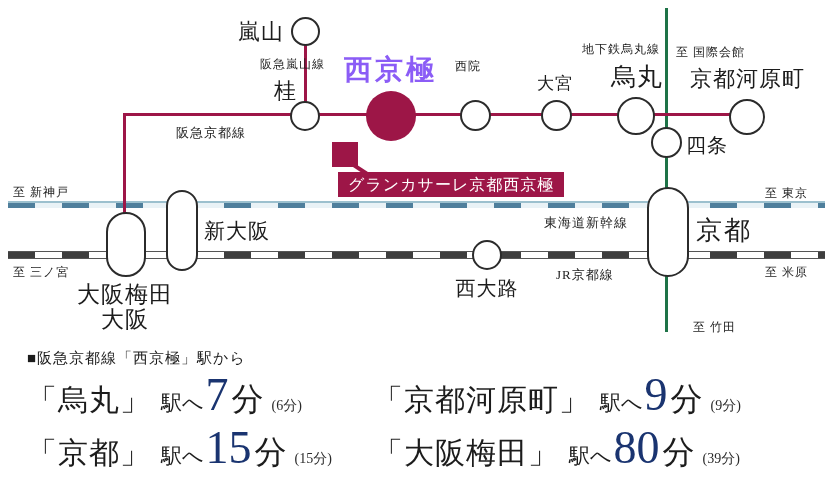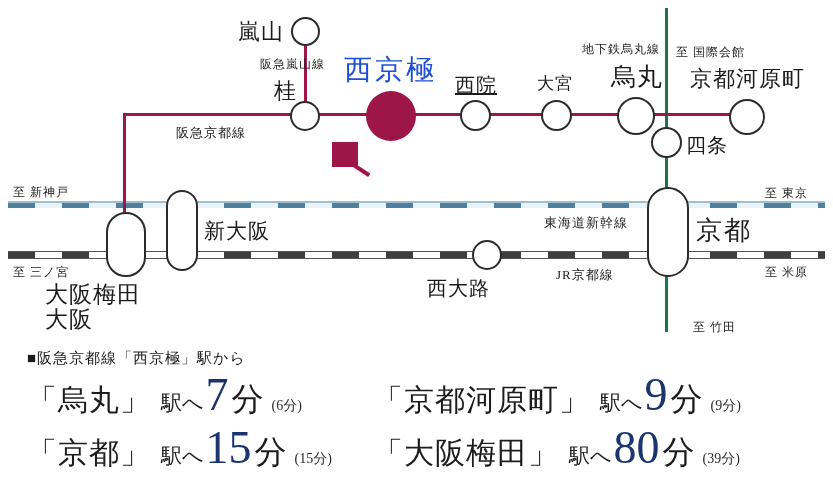--- a/index.html
+++ b/index.html
@@ -19,22 +19,22 @@
     z-index:1;height:6px;border-top:1px solid #555;border-bottom:1px solid #555;
     background:repeating-linear-gradient(90deg,#3e3e3e 0 27px,#ffffff 27px 54px);
   }
   
   .st{position:absolute;background:#fff;border:2px solid #2b2b2b;border-radius:50%;z-index:3;box-sizing:border-box;}
   .st-main{position:absolute;background:#9d1647;border:none;border-radius:50%;z-index:3;}
   .pill{position:absolute;background:#fff;border:2px solid #2b2b2b;z-index:3;box-sizing:border-box;}
   
   .slabel{position:absolute;z-index:4;letter-spacing:1px;white-space:nowrap;line-height:1.15;}
   .small{position:absolute;z-index:4;font-size:12px;letter-spacing:1px;white-space:nowrap;color:#1c1c1c;}
-  .title-red{color:#1d4ed8;font-weight:normal;letter-spacing:3px;}
-  .center{}
+  .title-red{color:#8b5cf6;font-weight:bold;letter-spacing:3px;}
+  .center{text-align:center;}
   
   .prop-square{position:absolute;left:332px;top:142px;width:26px;height:25px;background:#9d1647;z-index:4;}
   .prop-pointer{position:absolute;left:351px;top:161px;width:23px;height:4px;background:#9d1647;
     transform:rotate(33deg);transform-origin:left top;z-index:4;}
   .prop-box{position:absolute;left:338px;top:172px;height:25px;line-height:25px;padding:0 10px;
     background:#9d1647;color:#ffffff;font-size:16px;letter-spacing:1px;white-space:nowrap;z-index:5;}
   
   .acc-head{position:absolute;left:27px;top:349px;font-size:15px;letter-spacing:1px;z-index:4;white-space:nowrap;}
   .acc-item{position:absolute;display:flex;align-items:baseline;white-space:nowrap;z-index:4;line-height:1;}
   .acc-station{font-size:30px;letter-spacing:1px;}
@@ -77,33 +77,34 @@
   <div class="st" style="left:651px;top:127px;width:31px;height:31px;"></div>
   <div class="st" style="left:729px;top:99px;width:36px;height:36px;"></div>
   <div class="st" style="left:472px;top:240px;width:30px;height:30px;"></div>
   <div class="pill" style="left:106px;top:212px;width:40px;height:65px;border-radius:20px;"></div>
   <div class="pill" style="left:166px;top:190px;width:32px;height:81px;border-radius:16px;"></div>
   <div class="pill" style="left:647px;top:187px;width:42px;height:90px;border-radius:21px;"></div>
 
   <div class="slabel" style="left:238px;top:19px;font-size:22px;">嵐山</div>
   <div class="slabel" style="left:274px;top:78px;font-size:22px;">桂</div>
   <div class="slabel title-red" style="left:344px;top:54px;font-size:28px;">西京極</div>
-  <div class="slabel" style="left:455px;top:74px;font-size:20px;text-decoration:underline;">西院</div>
+  <div class="slabel" style="left:455px;top:60px;font-size:12px;">西院</div>
   <div class="slabel" style="left:537px;top:74px;font-size:17px;">大宮</div>
   <div class="slabel" style="left:611px;top:63px;font-size:25px;">烏丸</div>
   <div class="slabel" style="left:686px;top:134px;font-size:20px;">四条</div>
   <div class="slabel" style="left:690px;top:66px;font-size:22px;">京都河原町</div>
   <div class="slabel" style="left:204px;top:219px;font-size:21px;">新大阪</div>
   <div class="slabel center" style="left:45px;top:282px;width:160px;font-size:23px;">大阪梅田</div>
   <div class="slabel center" style="left:45px;top:307px;width:160px;font-size:23px;">大阪</div>
   <div class="slabel center" style="left:427px;top:277px;width:120px;font-size:20px;">西大路</div>
   <div class="slabel" style="left:696px;top:216px;font-size:26px;letter-spacing:2px;">京都</div>
 
   <div class="prop-square"></div>
   <div class="prop-pointer"></div>
+  <div class="prop-box">グランカサーレ京都西京極</div>
 
   <div class="acc-head">■阪急京都線「西京極」駅から</div>
 
   <div class="acc-item" style="left:27px;top:372px;">
     <span class="acc-station">「烏丸」</span>
       <span class="acc-to">駅へ</span>
       <span class="acc-min">7</span>
       <span class="acc-unit">分</span>
       <span class="acc-note">(6分)</span>
   </div>

